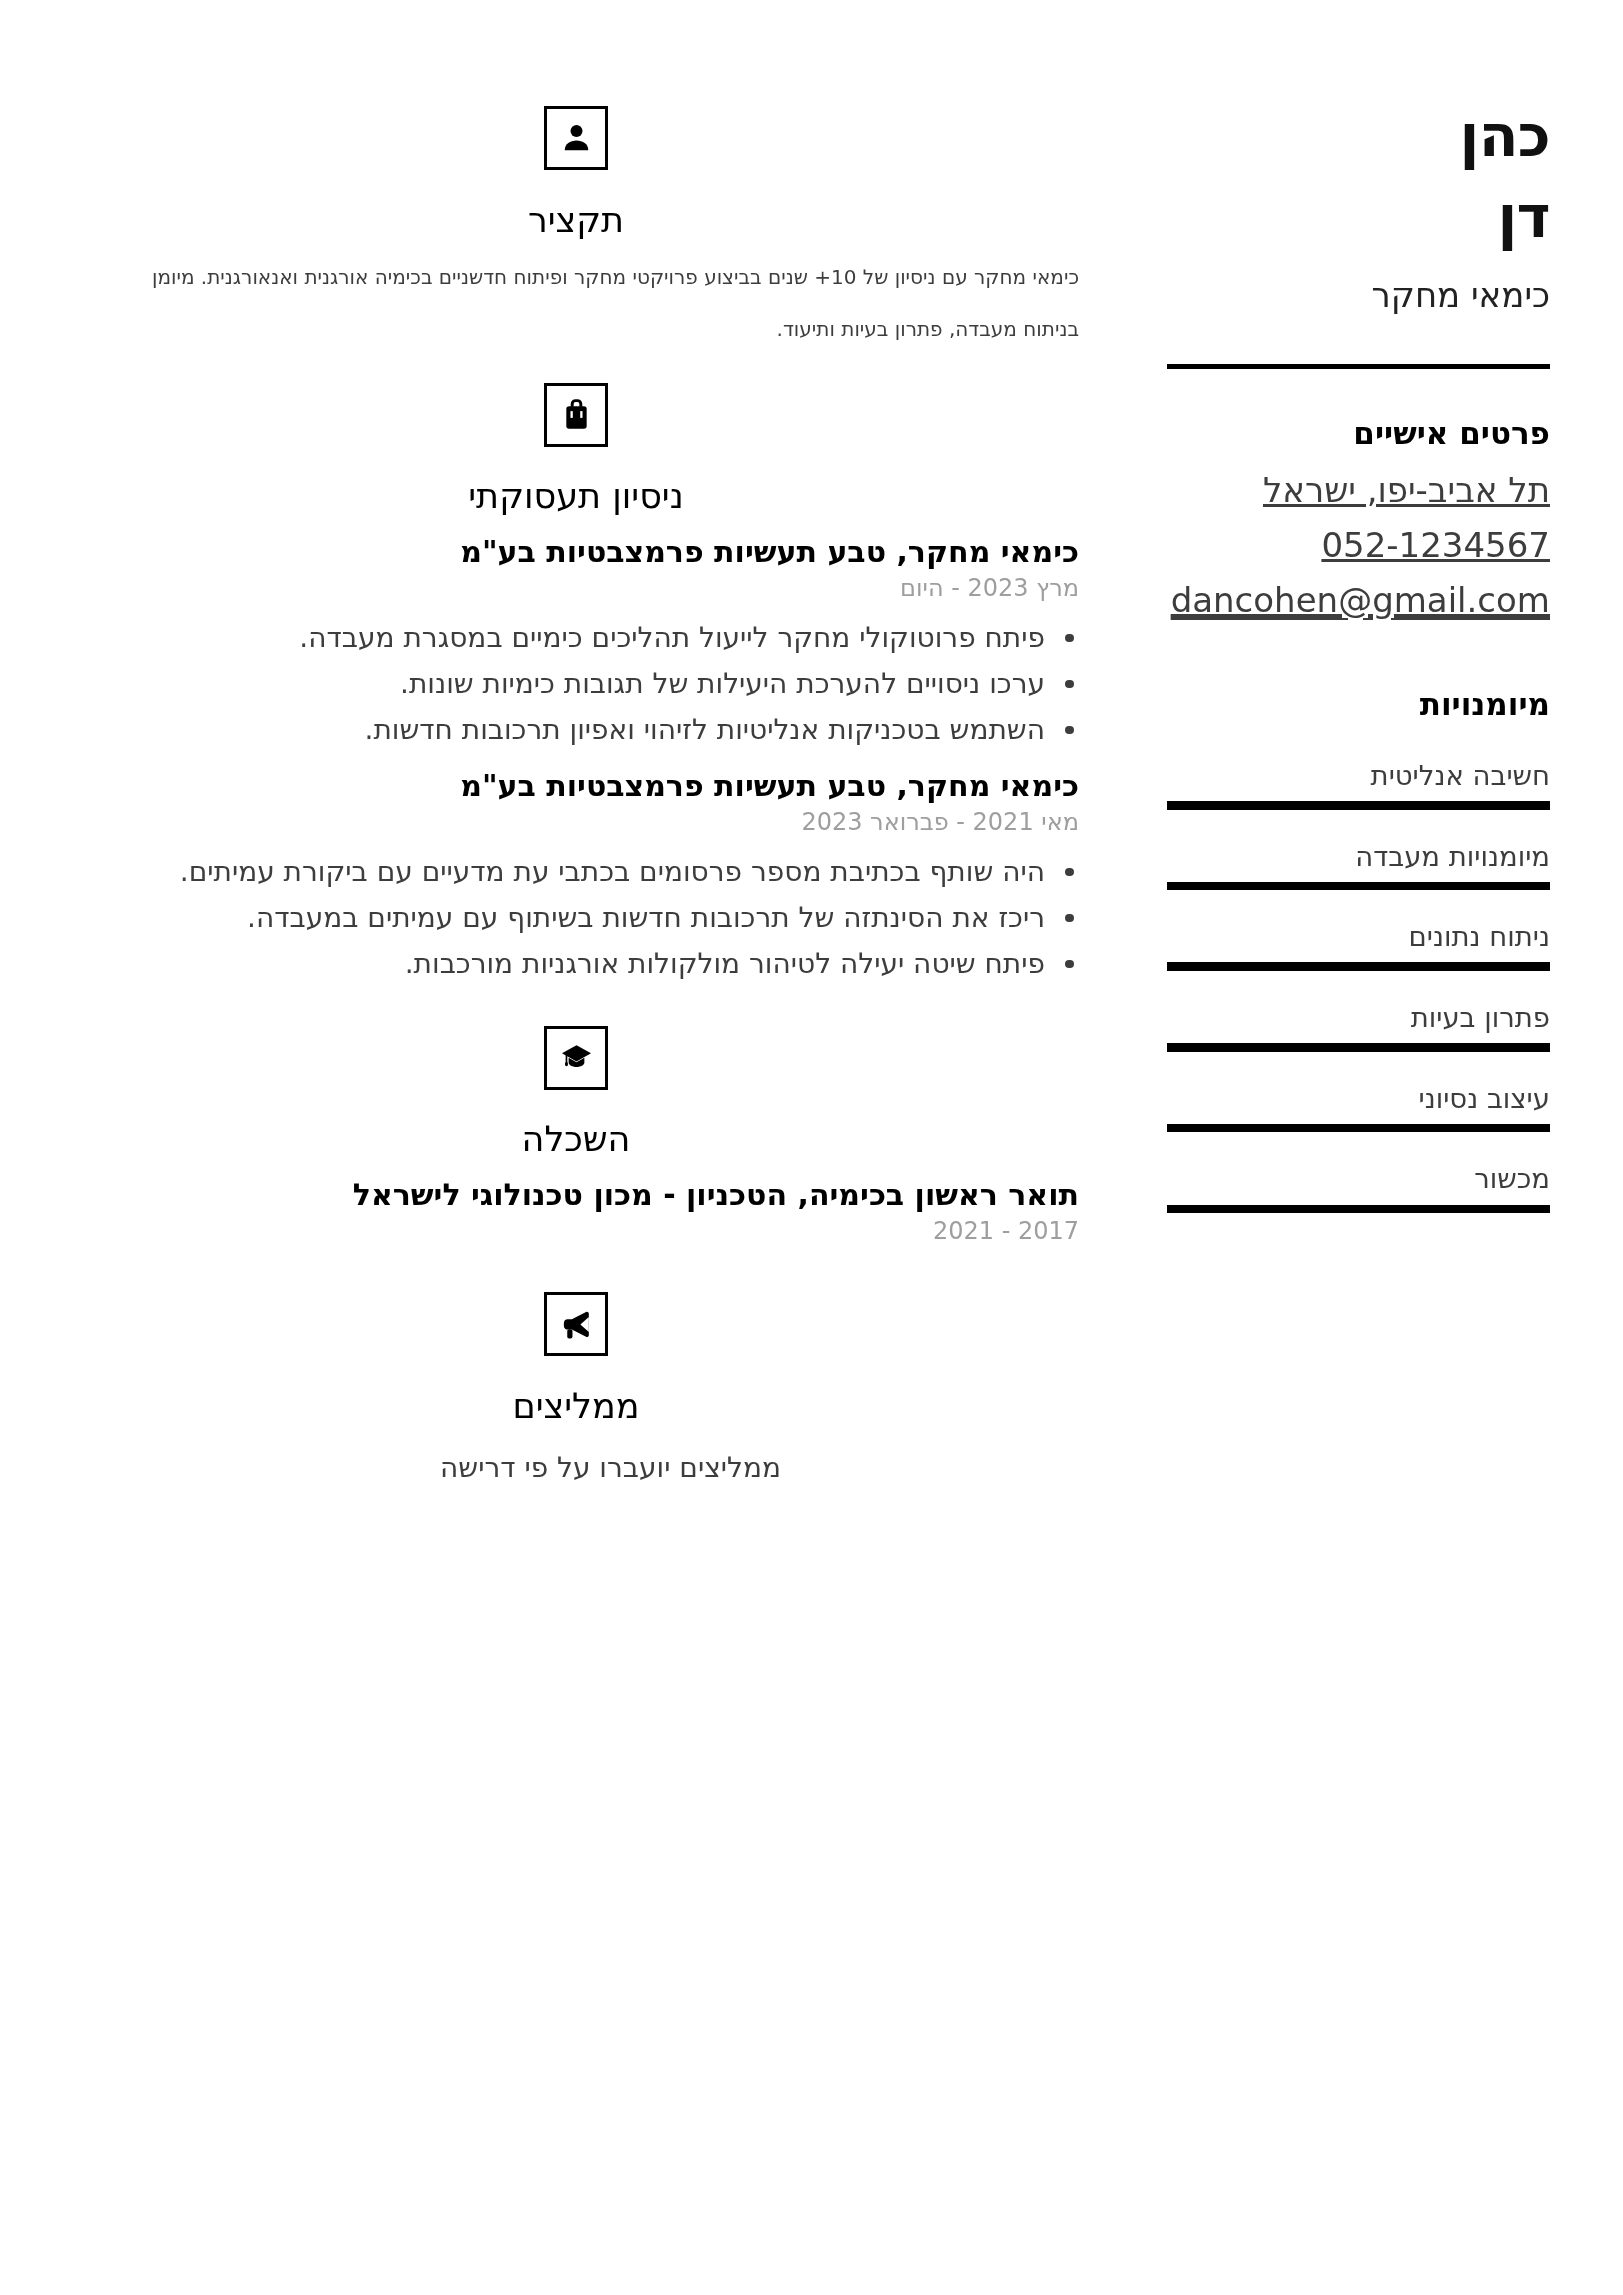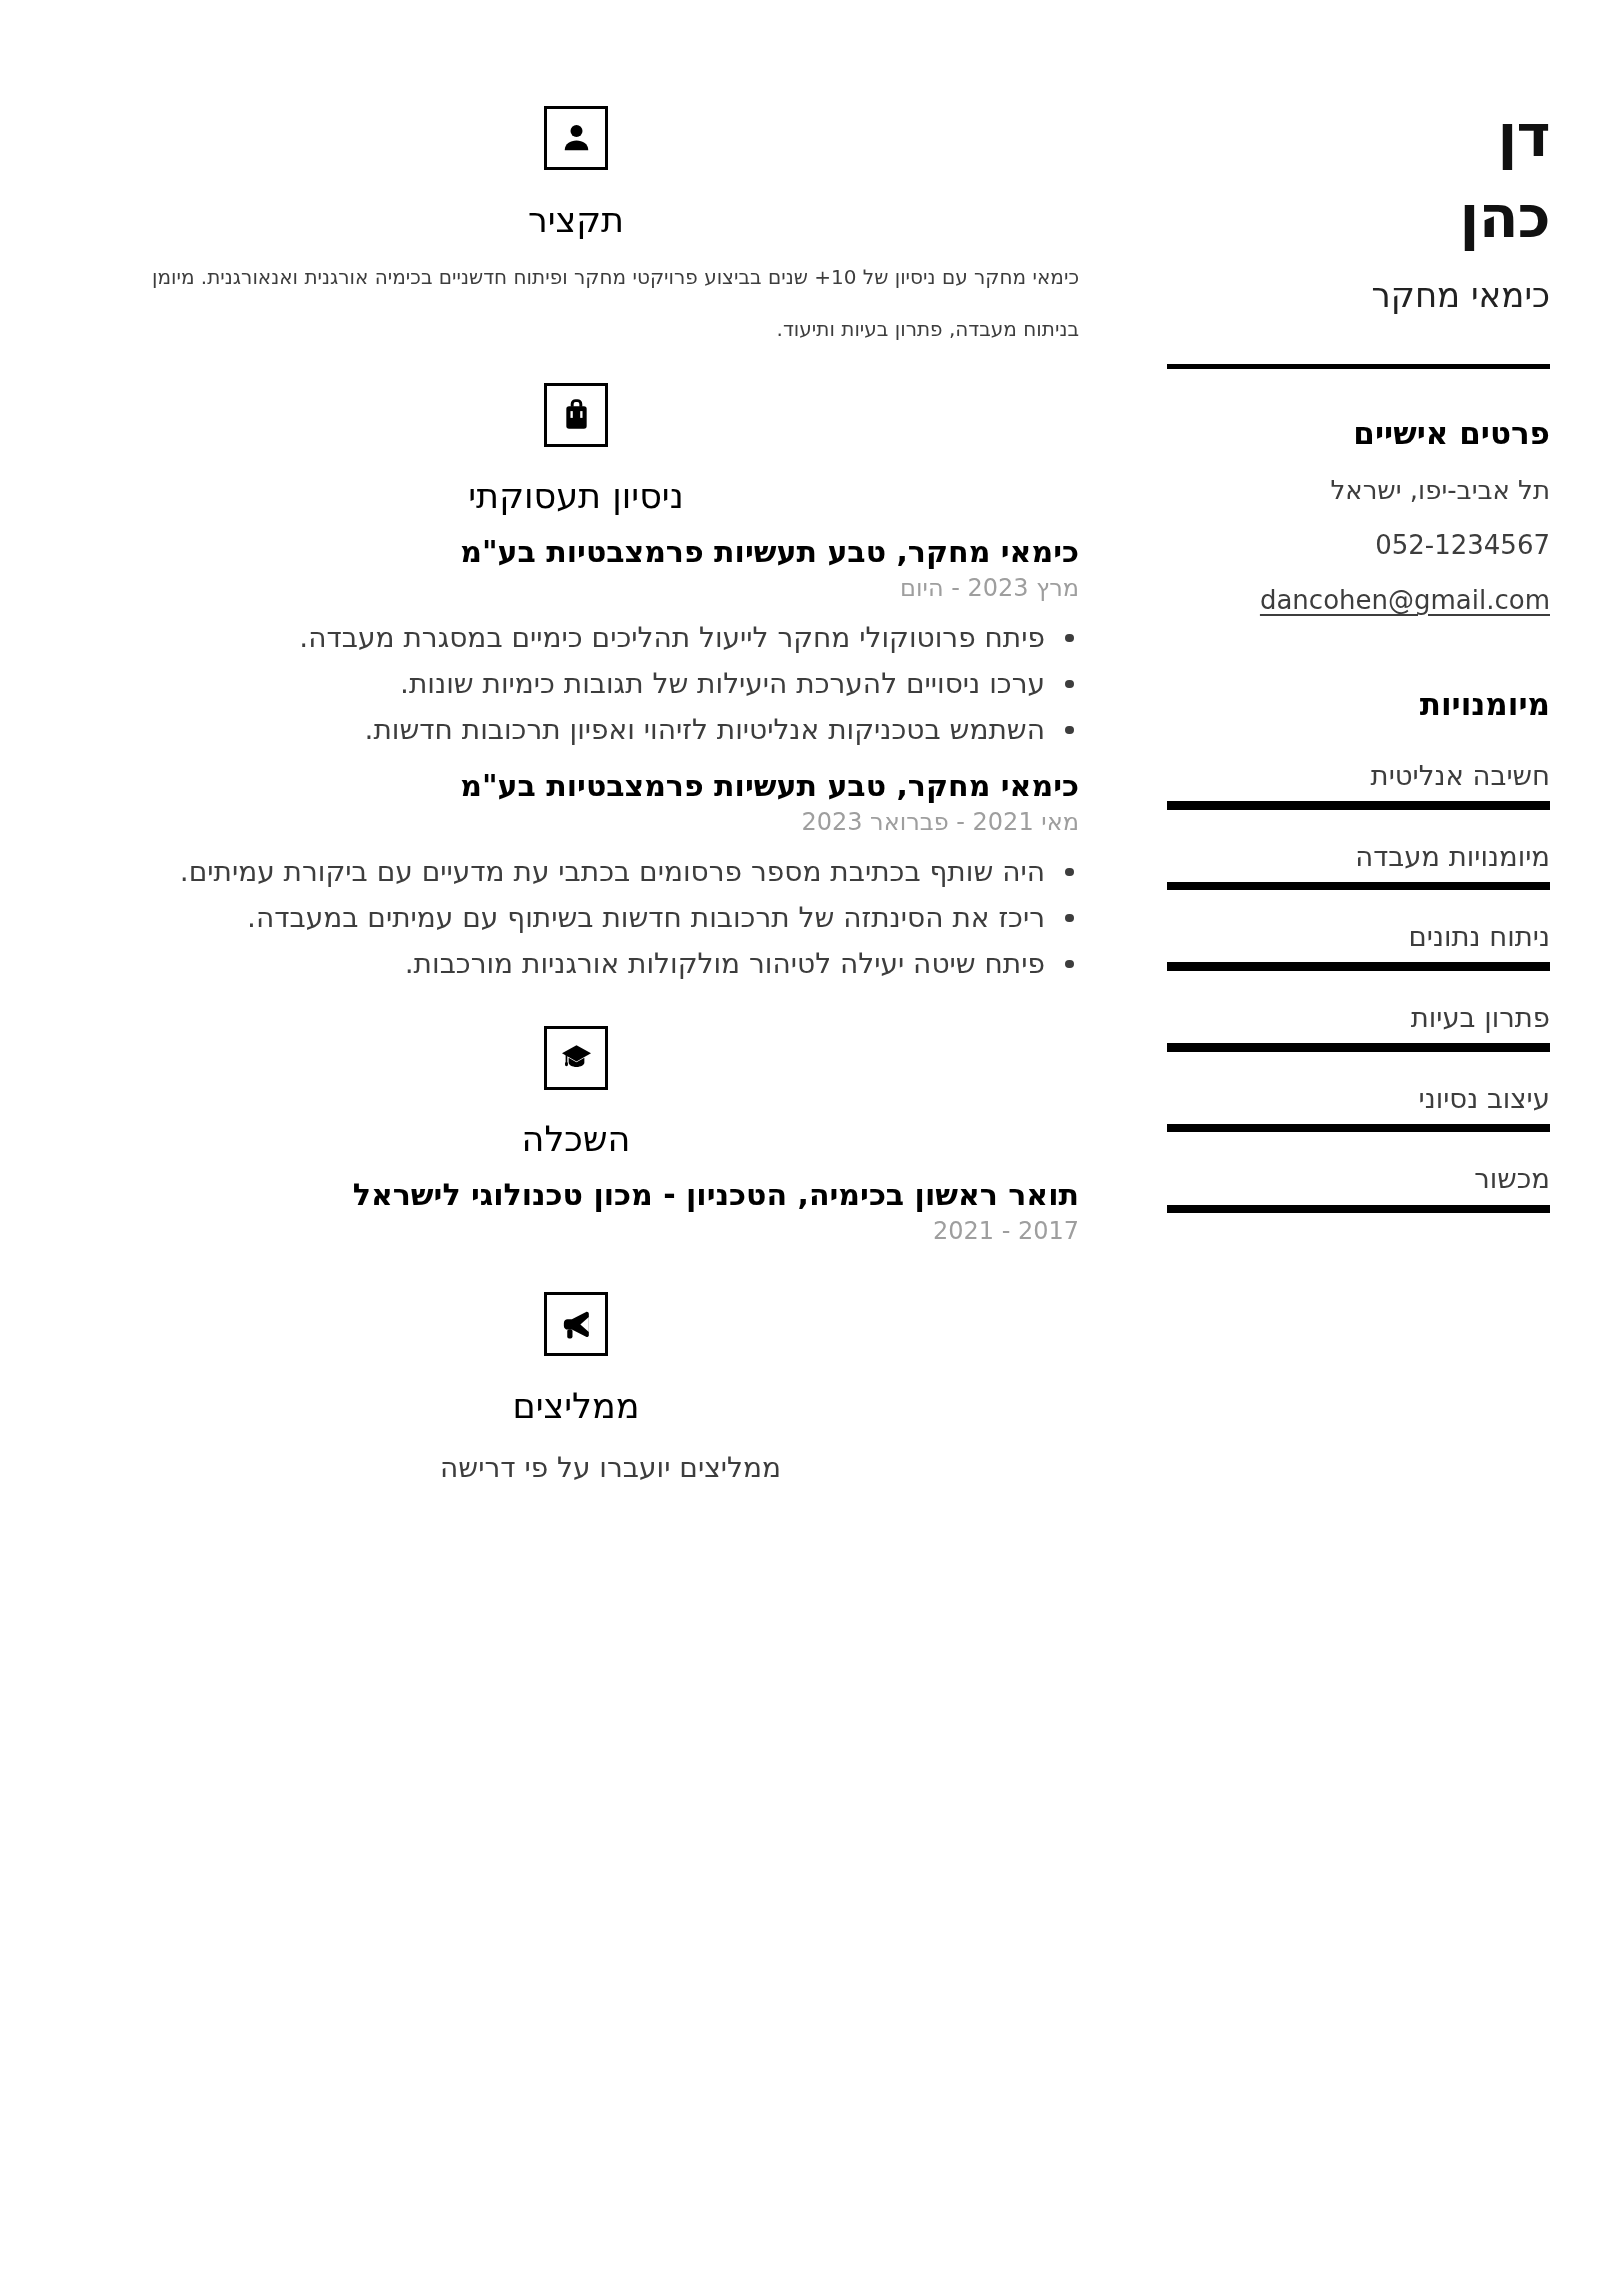--- a/index.html
+++ b/index.html
@@ -29,21 +29,21 @@
   }
   .divider{
     margin-top:49px;
     height:4.6px; width:100%; background:#000000;
   }
   .side-heading{
     font-size:31px; line-height:37px; font-weight:bold; color:#000000;
   }
   .side-heading.details{ margin-top:46px; }
   .side-heading.skills{ margin-top:69px; }
-  .contact-item{ margin-top:22px; font-size:26px; line-height:33px; color:#3d3d3d; }
+  .contact-item{ margin-top:22px; font-size:34px; line-height:33px; color:#3d3d3d;text-decoration:underline; }
   .contact-item:first-of-type{ margin-top:31px; }
   .email-link{ color:#3d3d3d; text-decoration:underline; text-underline-offset:4.6px; }
   .skill-list{ margin-top:36px; }
   .skill-item{ margin-bottom:30px; }
   .skill-label{ font-size:27.5px; line-height:33px; color:#3d3d3d; }
   .skill-bar-track{ margin-top:9.2px; height:8.5px; width:100%; background:transparent; }
   .skill-bar-fill{ height:8.5px; background:#000000; }
   
   .main{ flex:1; min-width:0; }
   .section-head{
@@ -94,22 +94,22 @@
   .degree-dates{ margin-top:2.6px; font-size:24px; line-height:30px; color:#9e9e9e; }
   .ref-text{ margin-top:18.3px; font-size:28px; line-height:46px; color:#3d3d3d;text-align:center; }
 </style>
 </head>
 <body>
 
 <div class="page">
 
   <aside class="sidebar">
     <div class="name">
+      <div>כהן</div>
       <div>דן</div>
-      <div>כהן</div>
     </div>
     <div class="person-title">כימאי מחקר</div>
     <div class="divider"></div>
 
     <h2 class="side-heading details">פרטים אישיים</h2>
     <div class="contact-item">תל אביב-יפו, ישראל</div>
     <div class="contact-item">052-1234567</div>
     <div class="contact-item">
       <a href="#" class="email-link">dancohen@gmail.com</a>
     </div>

